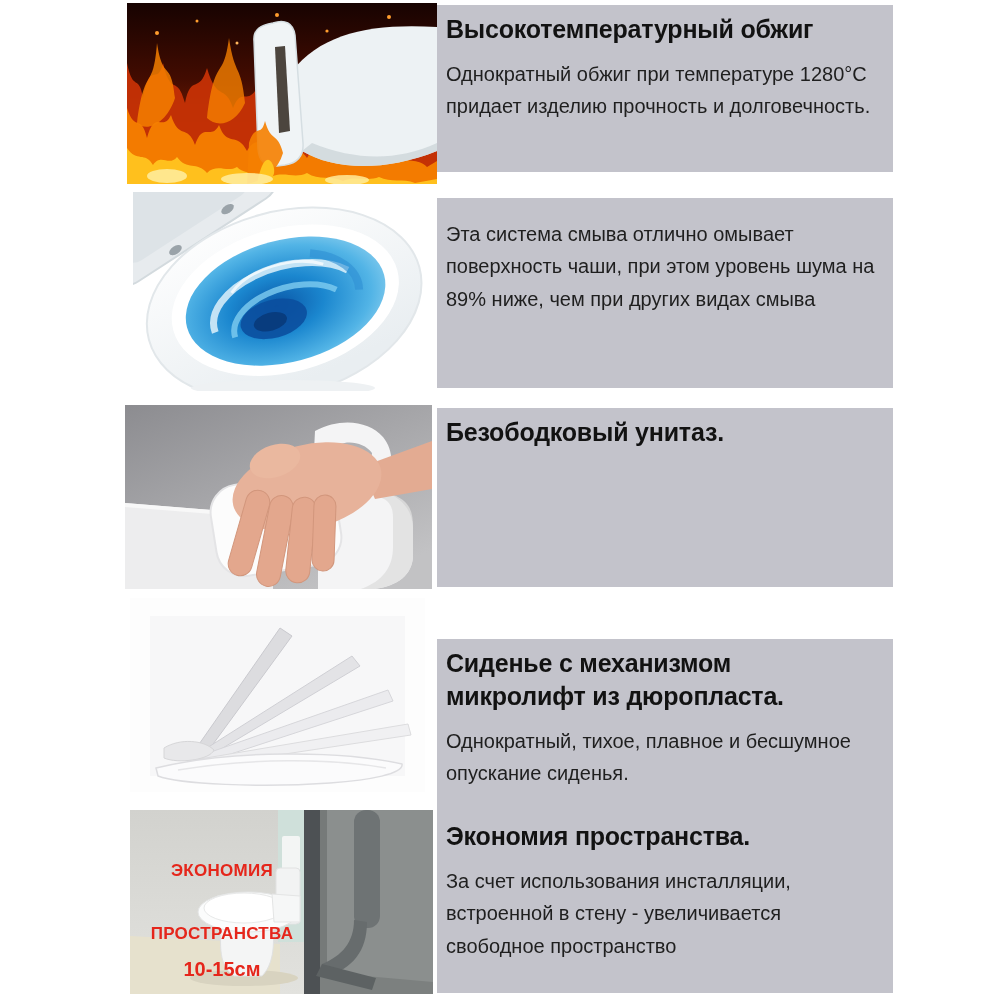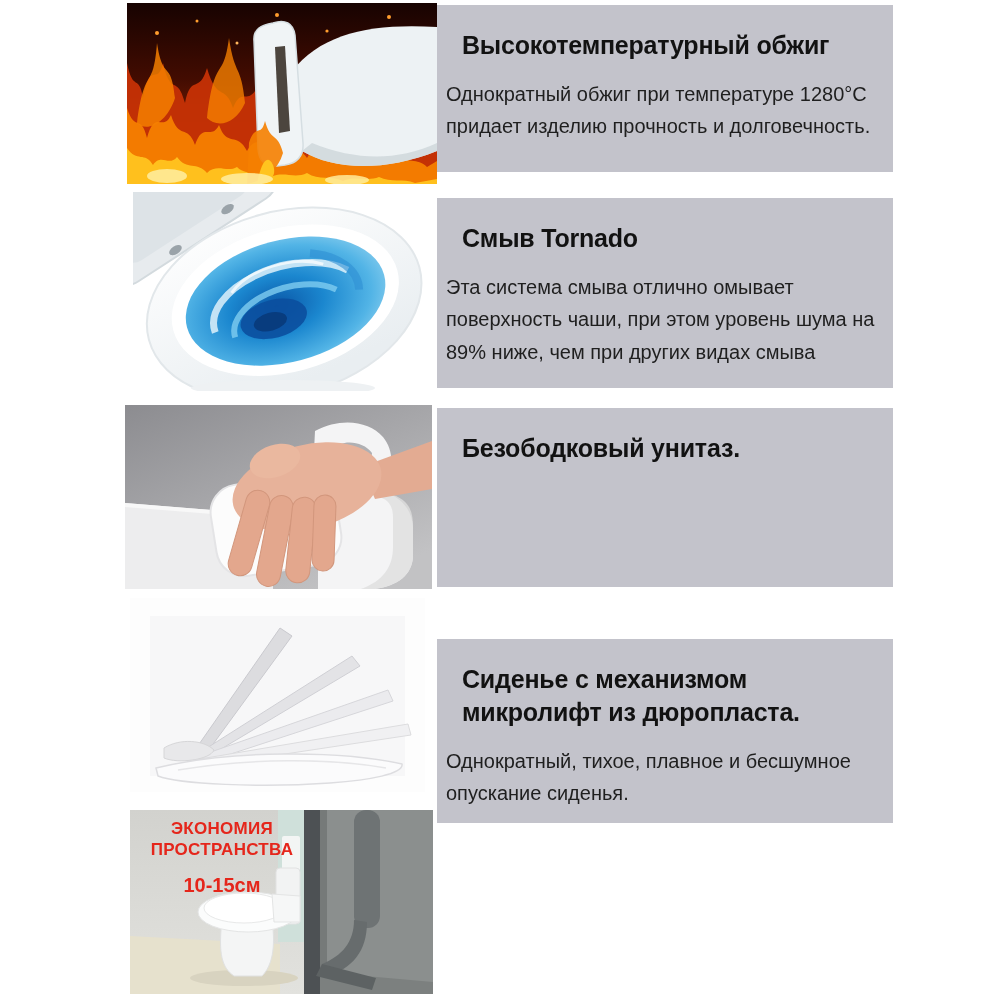--- a/index.html
+++ b/index.html
@@ -14,42 +14,42 @@
     position:relative;width:1000px;height:1000px;background:var(--page-bg);
     font-family:"Liberation Sans",sans-serif;overflow:hidden;
   }
   .img{position:absolute;overflow:hidden;}
   .img svg{display:block;width:100%;height:100%;}
   .panel{
     position:absolute;left:437px;width:456px;background:var(--panel-bg);
     padding:8px 14px 8px 9px;box-sizing:border-box;
   }
   .panel h2{
-    margin:16px;font-size:25px;font-weight:bold;color:var(--heading-text);
+    margin:0;font-size:25px;font-weight:bold;color:var(--heading-text);
     line-height:1.32;letter-spacing:-0.2px;
   }
   .panel p{
     margin:12px 0 0 0;font-size:20px;color:var(--body-text);line-height:1.62;
   }
   .i1{left:127px;top:3px;width:310px;height:181px;}
   .i2{left:133px;top:192px;width:299px;height:199px;}
   .i3{left:125px;top:405px;width:307px;height:184px;}
   .i4{left:130px;top:598px;width:295px;height:194px;}
   .i5{left:130px;top:810px;width:303px;height:184px;}
   .p1{top:5px;min-height:167px;}
   .p2{top:198px;min-height:190px;}
   .p3{top:408px;min-height:179px;}
   .p4{top:639px;min-height:184px;}
   .p5{top:812px;min-height:181px;}
   .p4 h2{max-width:360px;}
   .caption{
     position:absolute;left:16px;top:8px;width:152px;text-align:center;
     color:var(--caption-red);font-weight:bold;line-height:1.25;
   }
-  .caption .cl1,.caption .cl2{font-size:17px;letter-spacing:.3px;}
+  .caption .cl1,.caption .cl2{font-size:17px;letter-spacing:.3px;margin-top:42px;}
   .caption .cl3{font-size:20px;margin-top:12px;}
 </style>
 </head>
 <body>
 
 <div class="canvas">
 
   <div class="img i1">
     <svg viewBox="0 0 310 181" preserveAspectRatio="none">
       <defs>
@@ -119,21 +119,20 @@
         <path d="M96,132 A60,34 0 0 1 206,112" stroke="#7fcdf0" stroke-width="6" fill="none" opacity="0.8"></path>
         <path d="M190,70 A80,48 0 0 1 228,118" stroke="#2e8fd4" stroke-width="8" fill="none" opacity="0.6"></path>
         <ellipse cx="138" cy="124" rx="34" ry="19" fill="#0b4f9f" opacity="0.9"></ellipse>
         <ellipse cx="134" cy="126" rx="17" ry="9" fill="#083c7e"></ellipse>
         <path d="M104,88 A62,36 0 0 1 200,84" stroke="#ffffff" stroke-width="3" fill="none" opacity="0.7"></path>
       </g>
       <ellipse cx="150" cy="196" rx="92" ry="8" fill="#eef1f3"></ellipse>
     </svg>
   </div>
   <section class="panel p2">
-    <h2>Смыв Tornado</h2>
     <p>Эта система смыва отлично омывает поверхность чаши, при этом уровень шума на 89% ниже, чем при других видах смыва</p>
   </section>
 
   <div class="img i3">
     <svg viewBox="0 0 307 184" preserveAspectRatio="none">
       <defs>
         <linearGradient id="gb" x1="0" y1="0" x2="0.7" y2="1">
           <stop offset="0" stop-color="#8c8c90"></stop>
             <stop offset="1" stop-color="#c2c2c4"></stop>
         </linearGradient>
@@ -205,14 +204,18 @@
       <ellipse cx="118" cy="102" rx="50" ry="20" fill="#fbfcfc" stroke="#e4e5e5"></ellipse>
       <ellipse cx="114" cy="98" rx="40" ry="15" fill="#ffffff" stroke="#e8e9e9"></ellipse>
       <path d="M142,84 L170,86 L170,112 L144,112 Z" fill="#f6f7f7" stroke="#e4e5e5"></path>
     </svg>
     <div class="caption">
       <div class="cl1">ЭКОНОМИЯ</div>
       <div class="cl2">ПРОСТРАНСТВА</div>
       <div class="cl3">10-15см</div>
     </div>
   </div>
+  <section class="panel p5">
+    <h2>Экономия пространства.</h2>
+    <p>За счет использования инсталляции, встроенной в стену - увеличивается свободное пространство</p>
+  </section>
 
 </div>
 
 </body></html>

